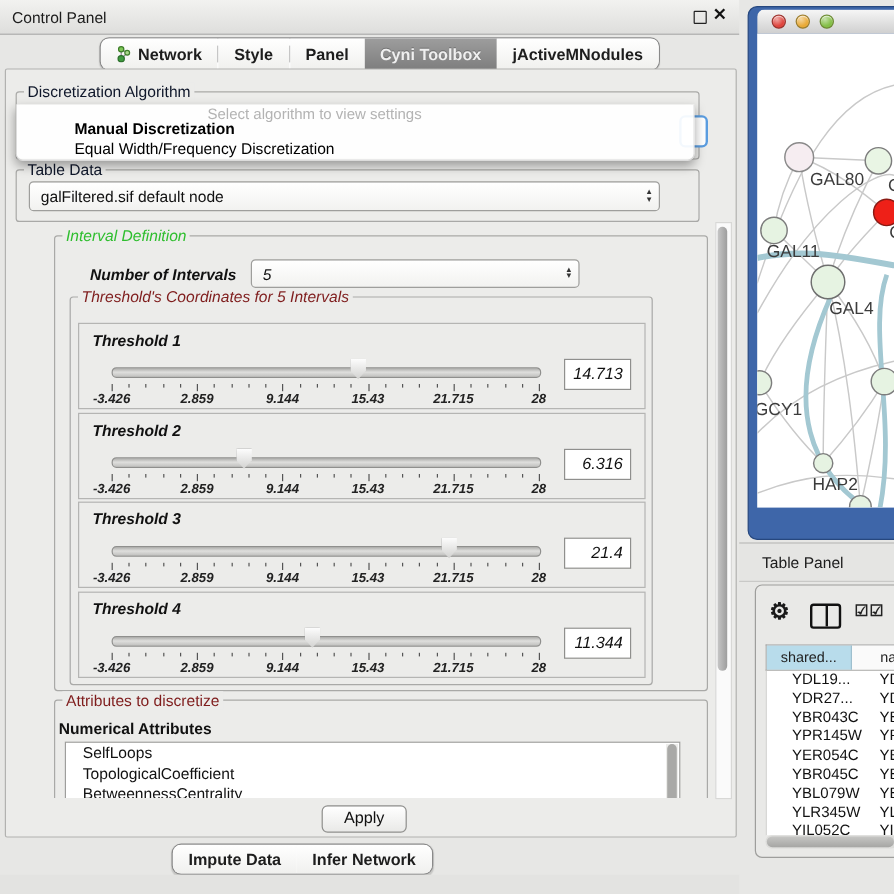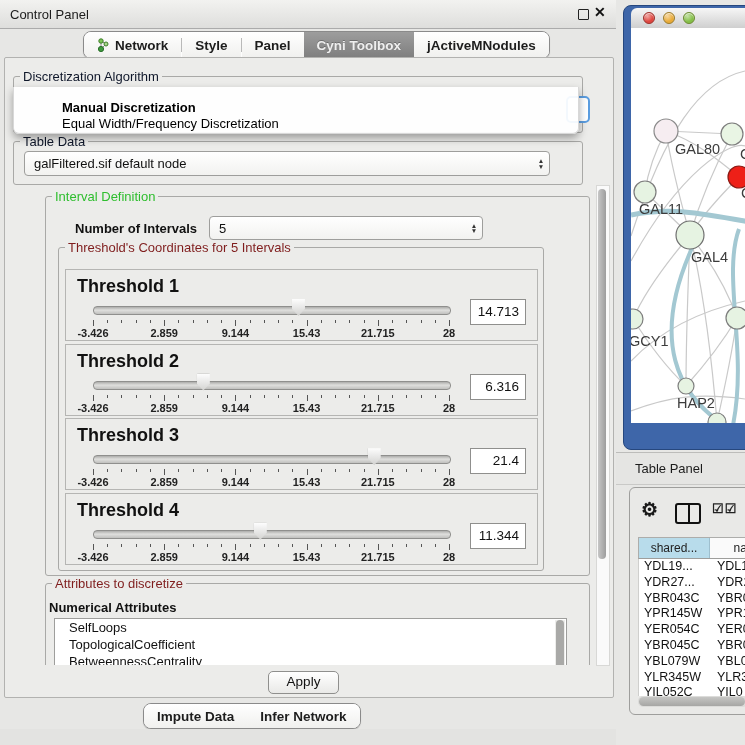--- a/index.html
+++ b/index.html
@@ -69,21 +69,21 @@
   }
   #algo-prompt{position:absolute;top:1px;left:0;width:88%;text-align:center;font-size:12.5px;color:#b3b3b3;}
   .algo-opt{position:absolute;left:2px;font-size:13px;color:#000;white-space:nowrap;margin-left:46px;}
   
   #viewport{left:8px;top:185px;width:586px;height:480px;overflow:hidden;}
   #vscroll{left:596px;top:185px;width:12px;height:479px;background:#fafafa;border:1px solid #d8d8d6;}
   #vscroll .thumb{position:absolute;left:1px;top:3px;width:8px;height:370px;border-radius:4px;
      background:linear-gradient(90deg,#c6c6c6,#9d9d9d);}
   
   .tbox{position:absolute;left:6px;width:471px;height:70px;border:1px solid #b5b5b3;background:#ececea;}
-  .tbox .tlabel{position:absolute;left:11px;top:6px;font-size:18px;font-weight:bold;color:#111;}
+  .tbox .tlabel{position:absolute;left:11px;top:6px;font-size:13px;font-weight:bold;color:#111;}
   .track{position:absolute;left:27px;top:36px;width:356px;height:7px;border-radius:4px;
      border:1px solid #8f8f8d;background:linear-gradient(#adadab,#dfdfdd 45%,#c0c0be);}
   .thumb-sl{position:absolute;top:29px;width:13px;height:17px;
      background:linear-gradient(#fdfdfd,#d2d2d0);
      clip-path:polygon(0 0,100% 0,100% 58%,50% 100%,0 58%);
      filter:drop-shadow(0 0 1px #777);}
   .tick{position:absolute;width:1px;background:#555;top:50px;}
   .tick.major{height:6px;}
   .tick.minor{height:3px;}
   .ticklabel{position:absolute;top:57px;transform:translateX(-50%);font-size:11px;font-weight:bold;color:#222;white-space:nowrap;}
@@ -120,21 +120,21 @@
   #tp-colicon:before{content:"";position:absolute;left:50%;top:0;bottom:0;width:2px;background:#111;}
   #tp-checks{position:absolute;left:82px;top:13px;font-size:13px;font-weight:bold;color:#222;letter-spacing:1px;}
   #tp-table{position:absolute;left:8px;top:49px;width:150px;}
   .th-row{display:flex;height:22px;border:1px solid #adadab;border-bottom:1px solid #9e9e9c;box-sizing:border-box;}
   .th-cell{font-size:12px;color:#222;display:flex;align-items:center;justify-content:center;box-sizing:border-box;}
   .th-cell.c1{width:71px;background:#b8dceb;border-right:1px solid #9ebfce;}
   .th-cell.c2{flex:1;background:#fafafa;}
   #tp-body{background:#fff;height:137px;overflow:hidden;border-left:1px solid #cfcfcd;}
   .t-row{display:flex;height:15.8px;font-size:12.5px;color:#111;}
   .t-cell{white-space:nowrap;overflow:hidden;}
-  .t-cell.c1{width:67px;padding-left:5px;}
+  .t-cell.c1{width:67px;padding-left:21px;}
   .t-cell.c2{padding-left:6px;flex:1;}
   #tp-hscroll{position:absolute;left:8px;top:208px;width:110px;height:11px;background:#dcdcda;border-radius:5px;}
   #tp-hscroll .thumb{position:absolute;left:1px;top:1px;width:106px;height:9px;border-radius:5px;
      background:linear-gradient(#c6c6c4,#a6a6a4);}
   #bottom-strip{left:0;top:729px;width:616px;height:16px;background:#e3e3e1;}
 </style>
 </head>
 <body>
 
 <div class="abs" id="titlebar">
@@ -183,27 +183,28 @@
   <div class="combo" style="left:10px;top:9px;width:524px;height:23px;">
     <span class="val">galFiltered.sif default node</span>
     <span class="stepper">
         <span>▲</span>
         <span>▼</span>
       </span>
   </div>
 </div>
 
 <div class="abs" id="algo-popup">
+  <div id="algo-prompt">Select algorithm to view settings</div>
   <div class="algo-opt" style="top:13px;font-weight:bold;">Manual Discretization</div>
   <div class="algo-opt" style="top:29px;">Equal Width/Frequency Discretization</div>
 </div>
 
 <div class="abs" id="viewport">
 
-  <div class="groupbox" style="left:37px;top:11px;width:543px;height:378px;">
+  <div class="groupbox" style="left:37px;top:11px;width:543px;height:378px;font-style:italic;">
     <span class="grouplabel glabel-green">Interval Definition</span>
 
     <div class="abs" style="left:29px;top:24px;font-size:13px;font-weight:bold;color:#111;">Number of Intervals</div>
     <div class="combo" style="left:163px;top:19px;width:272px;height:22px;">
       <span class="val">5</span>
       <span class="stepper">
           <span>▲</span>
           <span>▼</span>
         </span>
     </div>

